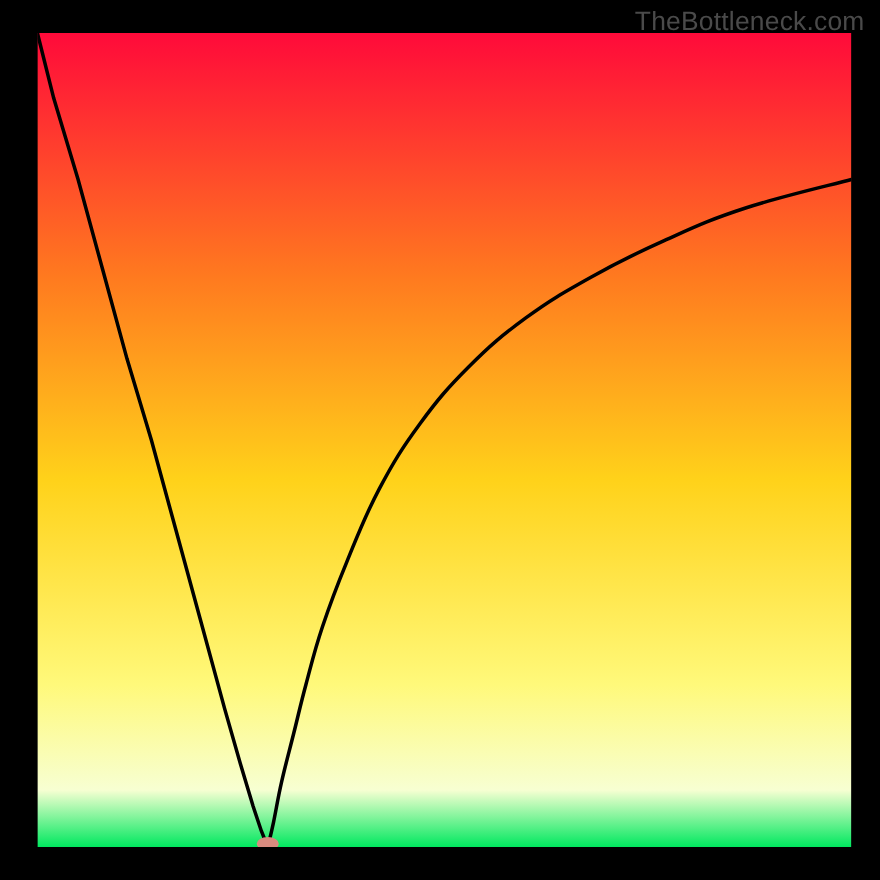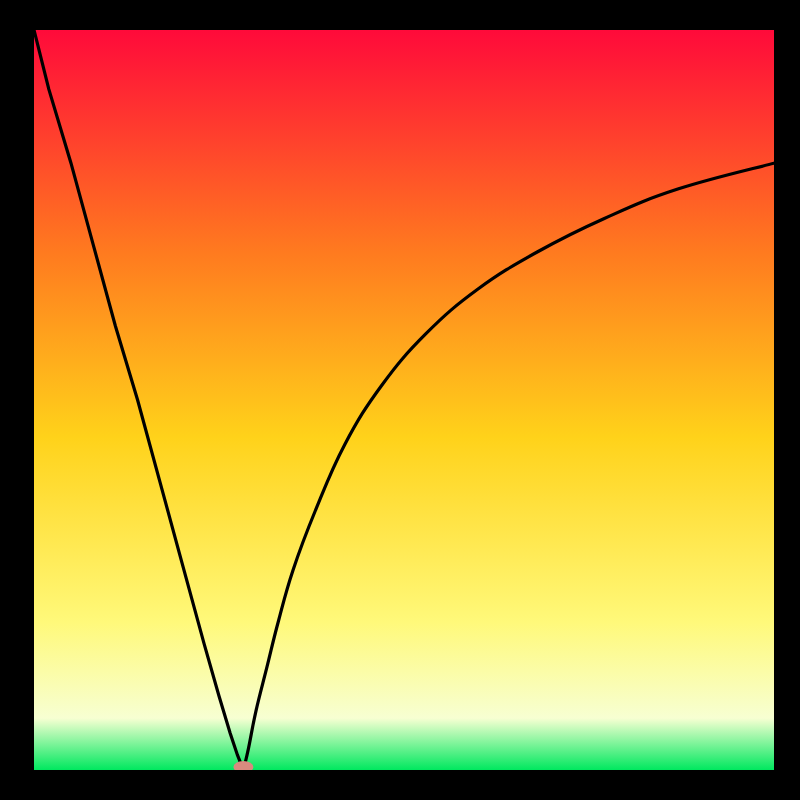--- a/index.html
+++ b/index.html
@@ -54,13 +54,14 @@
     </defs>
 
     <rect x="0" y="0" width="740" height="740" fill="url(#bg)"></rect>
 
     <polyline id="left-branch" fill="none" stroke-width="3.2" stroke-linecap="round" stroke="#000000" points="0,0 14.8,59.19999999999993 37,133.20000000000005 59.2,214.60000000000002 81.4,296 103.60000000000001,370 125.80000000000001,451.4 148,532.8 170.20000000000002,614.2 185,666 196.10000000000002,703 203.50000000000003,725.2 209.42000000000002,740"></polyline>
     <path id="right-branch" fill="none" stroke-width="3.2" stroke-linecap="round" stroke="#000000" d="M 209.42000000000002 740 C 210.45600000000002 735.56, 212.084 729.64, 214.6 717.8 C 217.11599999999999 705.9599999999999, 218.3 697.0799999999999, 222 680.8 C 225.7 664.52, 228.66 654.16, 233.1 636.4 C 237.54 618.64, 239.02 611.24, 244.20000000000002 592 C 249.38000000000002 572.76, 251.6 562.4000000000001, 259 540.2 C 266.4 518, 270.84 506.16, 281.2 481 C 291.56 455.84, 297.48 439.56, 310.8 414.4 C 324.12 389.23999999999995, 331.5199999999999 377.4, 347.79999999999995 355.2 C 364.08 333, 372.96000000000004 322.64000000000004, 392.20000000000005 303.40000000000003 C 411.44000000000005 284.16, 421.8 275.28000000000003, 444 259 C 466.2 242.72, 478.04 236.06, 503.20000000000005 222 C 528.36 207.94, 541.6800000000001 201.28000000000003, 569.8000000000001 188.70000000000005 C 597.9200000000001 176.12000000000006, 609.76 170.20000000000002, 643.8 159.10000000000002 C 677.8399999999999 148.00000000000003, 720.76 138.38000000000005, 740 133.20000000000005"></path>
 
     <ellipse id="min-marker" rx="10" ry="6" fill="#d88b7f" cx="209.42000000000002" cy="737"></ellipse>
   </svg>
 
+  <div class="watermark">TheBottleneck.com</div>
 </div>
 
 </body></html>

